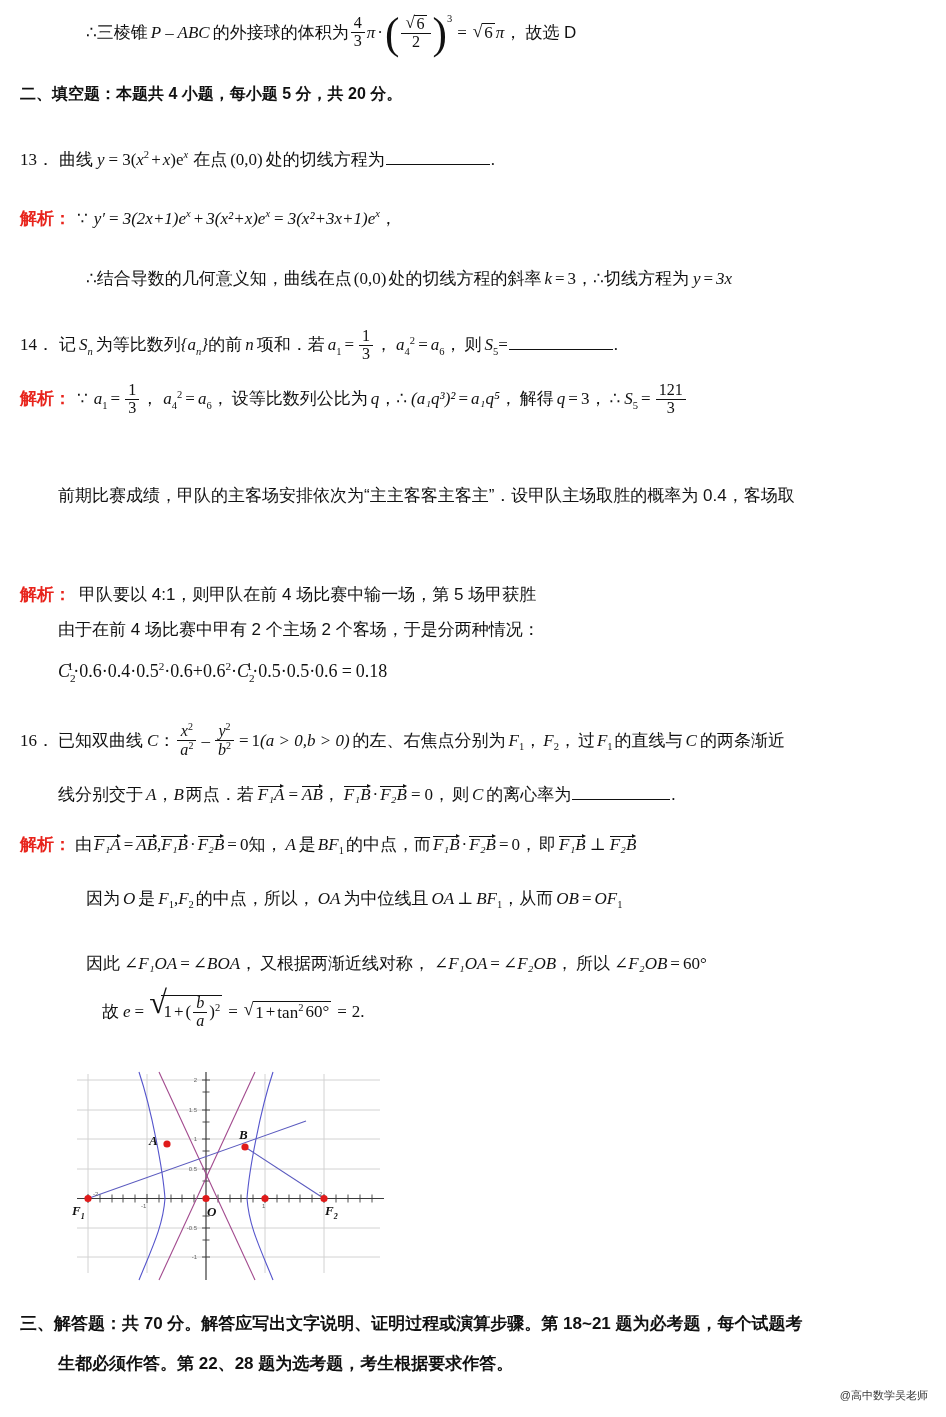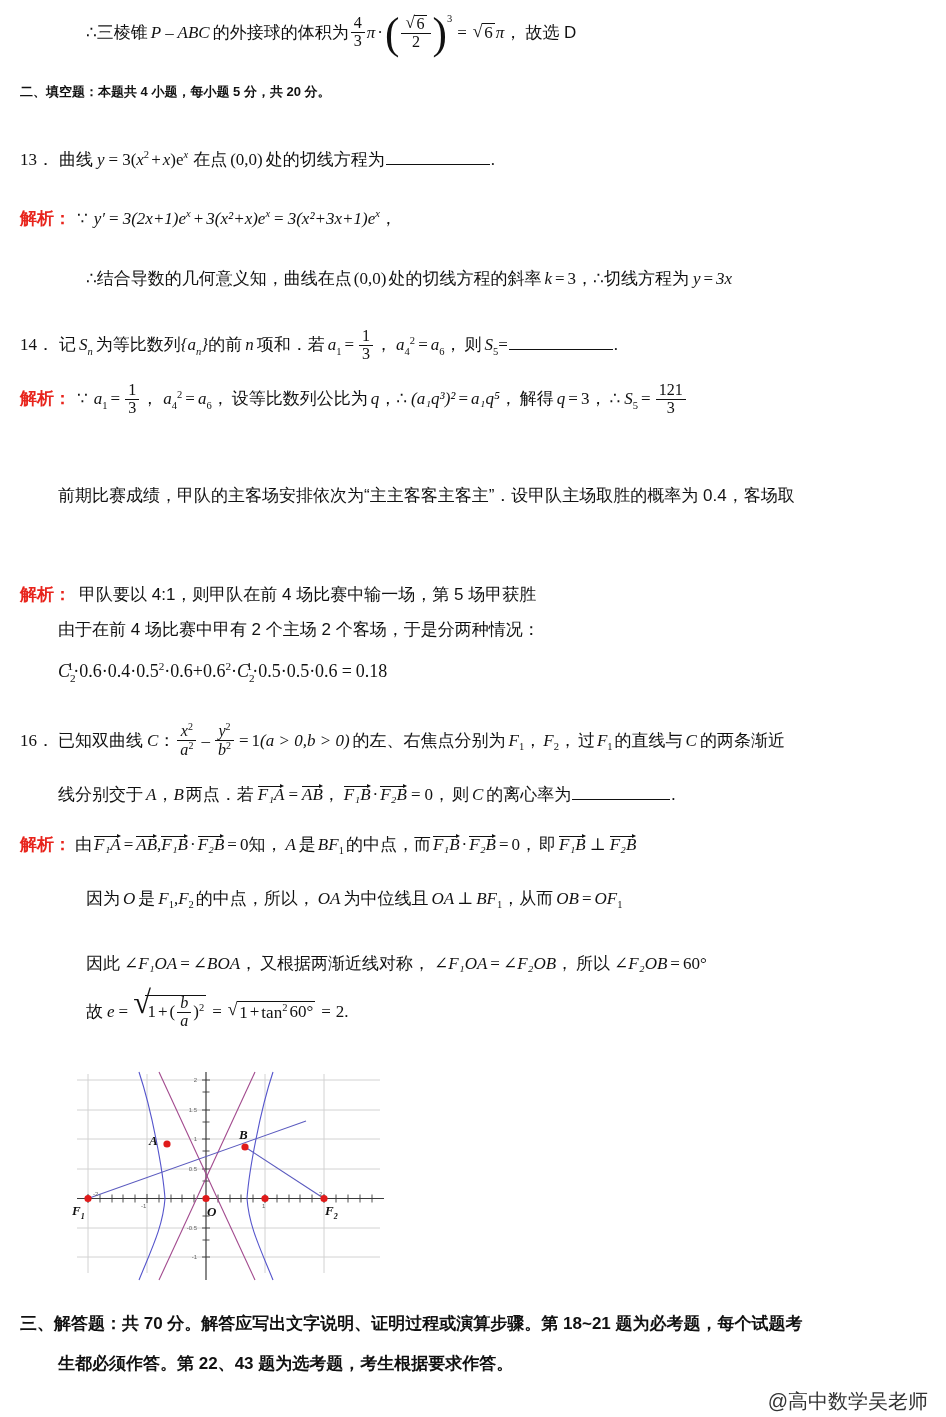--- a/index.html
+++ b/index.html
@@ -134,36 +134,36 @@
     position: absolute;
     font-family: "Liberation Serif","DejaVu Serif",serif;
     font-style: italic;
     font-weight: bold;
     font-size: 12px;
     color: #111;
   }
   .watermark {
     position: absolute;
     right: 18px;
-    bottom: 2px;
+    bottom: 14px;
     font-family: "Liberation Sans","DejaVu Sans",sans-serif;
-    font-size: 20px;
+    font-size: 11px;
     color: #333;
   }
 </style>
 </head>
 <body>
 
 <div class="page">
 
   <div class="row" style="left:86px; top:16px;">
     <span class="mn">∴</span><span class="cn">三棱锥</span><span class="mi" style="margin:0 3px;">P – ABC</span><span class="cn">的外接球的体积为</span><span class="frac"><span class="num mn">4</span><span class="den mn">3</span></span><span class="mi">π</span><span class="mn" style="margin:0 2px;">·</span><span class="bigparen"><span class="pl">(</span><span class="frac"><span class="num"><span class="sqrt"><span class="rad mn">6</span></span></span><span class="den mn">2</span></span><span class="pr">)</span><sup class="en" style="position:relative; top:-0.9em;">3</sup></span><span class="mn" style="margin:0 5px;">=</span><span class="sqrt"><span class="rad mn">6</span></span><span class="mi">π</span><span class="cn">，</span><span class="cn" style="margin-left:4px;">故选 D</span>
   </div>
 
-  <div class="row cn bold" style="left:20px; top:85px; font-size:13px;">二、填空题：本题共 4 小题，每小题 5 分，共 20 分。</div>
+  <div class="row cn bold" style="left:20px; top:85px; font-size:16px;">二、填空题：本题共 4 小题，每小题 5 分，共 20 分。</div>
 
   <div class="row" style="left:20px; top:148px;">
     <span class="mn">13．</span><span class="cn" style="margin-left:5px;">曲线</span><span class="mi" style="margin-left:4px;">y</span><span class="mn" style="margin:0 4px;">=</span><span class="mn">3</span><span class="mn">(</span><span class="mi">x</span><sup class="en">2</sup><span class="mn" style="margin:0 2px;">+</span><span class="mi">x</span><span class="mn">)</span><span class="mn">e</span><sup class="e">x</sup><span class="cn" style="margin-left:5px;">在点</span><span class="mn" style="margin:0 3px;">(0,0)</span><span class="cn">处的切线方程为</span><span class="blank"></span><span class="mn">.</span>
   </div>
 
   <div class="row" style="left:20px; top:208px;">
     <span class="red">解析：</span><span class="mn" style="margin-left:6px;">∵</span><span class="mi" style="margin-left:6px;">y′</span><span class="mn" style="margin:0 4px;">=</span><span class="mi">3(2x+1)e</span><sup class="e">x</sup><span class="mn" style="margin:0 3px;">+</span><span class="mi">3(x²+x)e</span><sup class="e">x</sup><span class="mn" style="margin:0 4px;">=</span><span class="mi">3(x²+3x+1)e</span><sup class="e">x</sup><span class="cn">，</span>
   </div>
 
   <div class="row" style="left:86px; top:270px;">
@@ -205,21 +205,21 @@
   </div>
 
   <div class="row" style="left:86px; top:890px;">
     <span class="cn">因为</span><span class="mi" style="margin:0 3px;">O</span><span class="cn">是</span><span class="mi" style="margin-left:3px;">F</span><sub class="s">1</sub><span class="mn">,</span><span class="mi">F</span><sub class="s">2</sub><span class="cn" style="margin-left:2px;">的中点，所以，</span><span class="mi" style="margin-left:3px;">OA</span><span class="cn" style="margin-left:3px;">为中位线且</span><span class="mi" style="margin-left:3px;">OA</span><span class="mn" style="margin:0 3px;">⊥</span><span class="mi">BF</span><sub class="s">1</sub><span class="cn">，从而</span><span class="mi" style="margin-left:3px;">OB</span><span class="mn" style="margin:0 3px;">=</span><span class="mi">OF</span><sub class="s">1</sub>
   </div>
 
   <div class="row" style="left:86px; top:944px;margin-top:11px;">
     <span class="cn">因此</span><span class="mi" style="margin-left:4px;">∠F₁OA</span><span class="mn" style="margin:0 3px;">=</span><span class="mi">∠BOA</span><span class="cn">，</span><span class="cn" style="margin-left:3px;">又根据两渐近线对称，</span><span class="mi" style="margin-left:4px;">∠F₁OA</span><span class="mn" style="margin:0 3px;">=</span><span class="mi">∠F₂OB</span><span class="cn">，</span><span class="cn" style="margin-left:3px;">所以</span><span class="mi" style="margin-left:4px;">∠F₂OB</span><span class="mn" style="margin:0 3px;">=</span><span class="mn">60°</span>
   </div>
 
-  <div class="row" style="left:86px; top:995px;">
+  <div class="row" style="left:102px; top:995px;">
     <span class="cn">故</span><span class="mi" style="margin-left:4px;">e</span><span class="mn" style="margin:0 4px;">=</span><span class="sqrt big"><span class="rad"><span class="mn">1</span><span class="mn" style="margin:0 2px;">+</span><span class="mn">(</span><span class="frac"><span class="num mi">b</span><span class="den mi">a</span></span><span class="mn">)</span><sup class="en">2</sup></span></span><span class="mn" style="margin:0 5px;">=</span><span class="sqrt"><span class="rad"><span class="mn">1</span><span class="mn" style="margin:0 2px;">+</span><span class="mn">tan</span><sup class="en">2</sup><span class="mn" style="margin-left:2px;">60°</span></span></span><span class="mn" style="margin:0 5px;">=</span><span class="mn">2</span><span class="mn">.</span>
   </div>
 
   <div id="hyperbola-figure">
     <svg width="315" height="215" viewBox="0 0 315 215" xmlns="http://www.w3.org/2000/svg">
 
       <g stroke="#d2d2d2" stroke-width="1">
 
         <line x1="17" y1="8" x2="17" y2="207"></line>
         <line x1="76" y1="8" x2="76" y2="207"></line>
@@ -322,17 +322,17 @@
     </svg>
 
     <div class="fig-label" style="left:1px; top:137px; font-size:13px;">F<sub style="font-size:8px;">1</sub></div>
     <div class="fig-label" style="left:136px; top:138px; font-size:13px;">O</div>
     <div class="fig-label" style="left:254px; top:137px; font-size:13px;">F<sub style="font-size:8px;">2</sub></div>
     <div class="fig-label" style="left:78px; top:67px; font-size:13px;">A</div>
     <div class="fig-label" style="left:168px; top:61px; font-size:13px;">B</div>
   </div>
 
   <div class="row cn bold" style="left:20px; top:1315px; font-size:17px;">三、解答题：共 70 分。解答应写出文字说明、证明过程或演算步骤。第 18~21 题为必考题，每个试题考</div>
-  <div class="row cn bold" style="left:58px; top:1355px; font-size:17px;">生都必须作答。第 22、43 题为选考题，考生根据要求作答。</div>
+  <div class="row cn bold" style="left:58px; top:1355px; font-size:17px;">生都必须作答。第 22、28 题为选考题，考生根据要求作答。</div>
 
   <div class="watermark">@高中数学吴老师</div>
 
 </div>
 
 </body></html>

